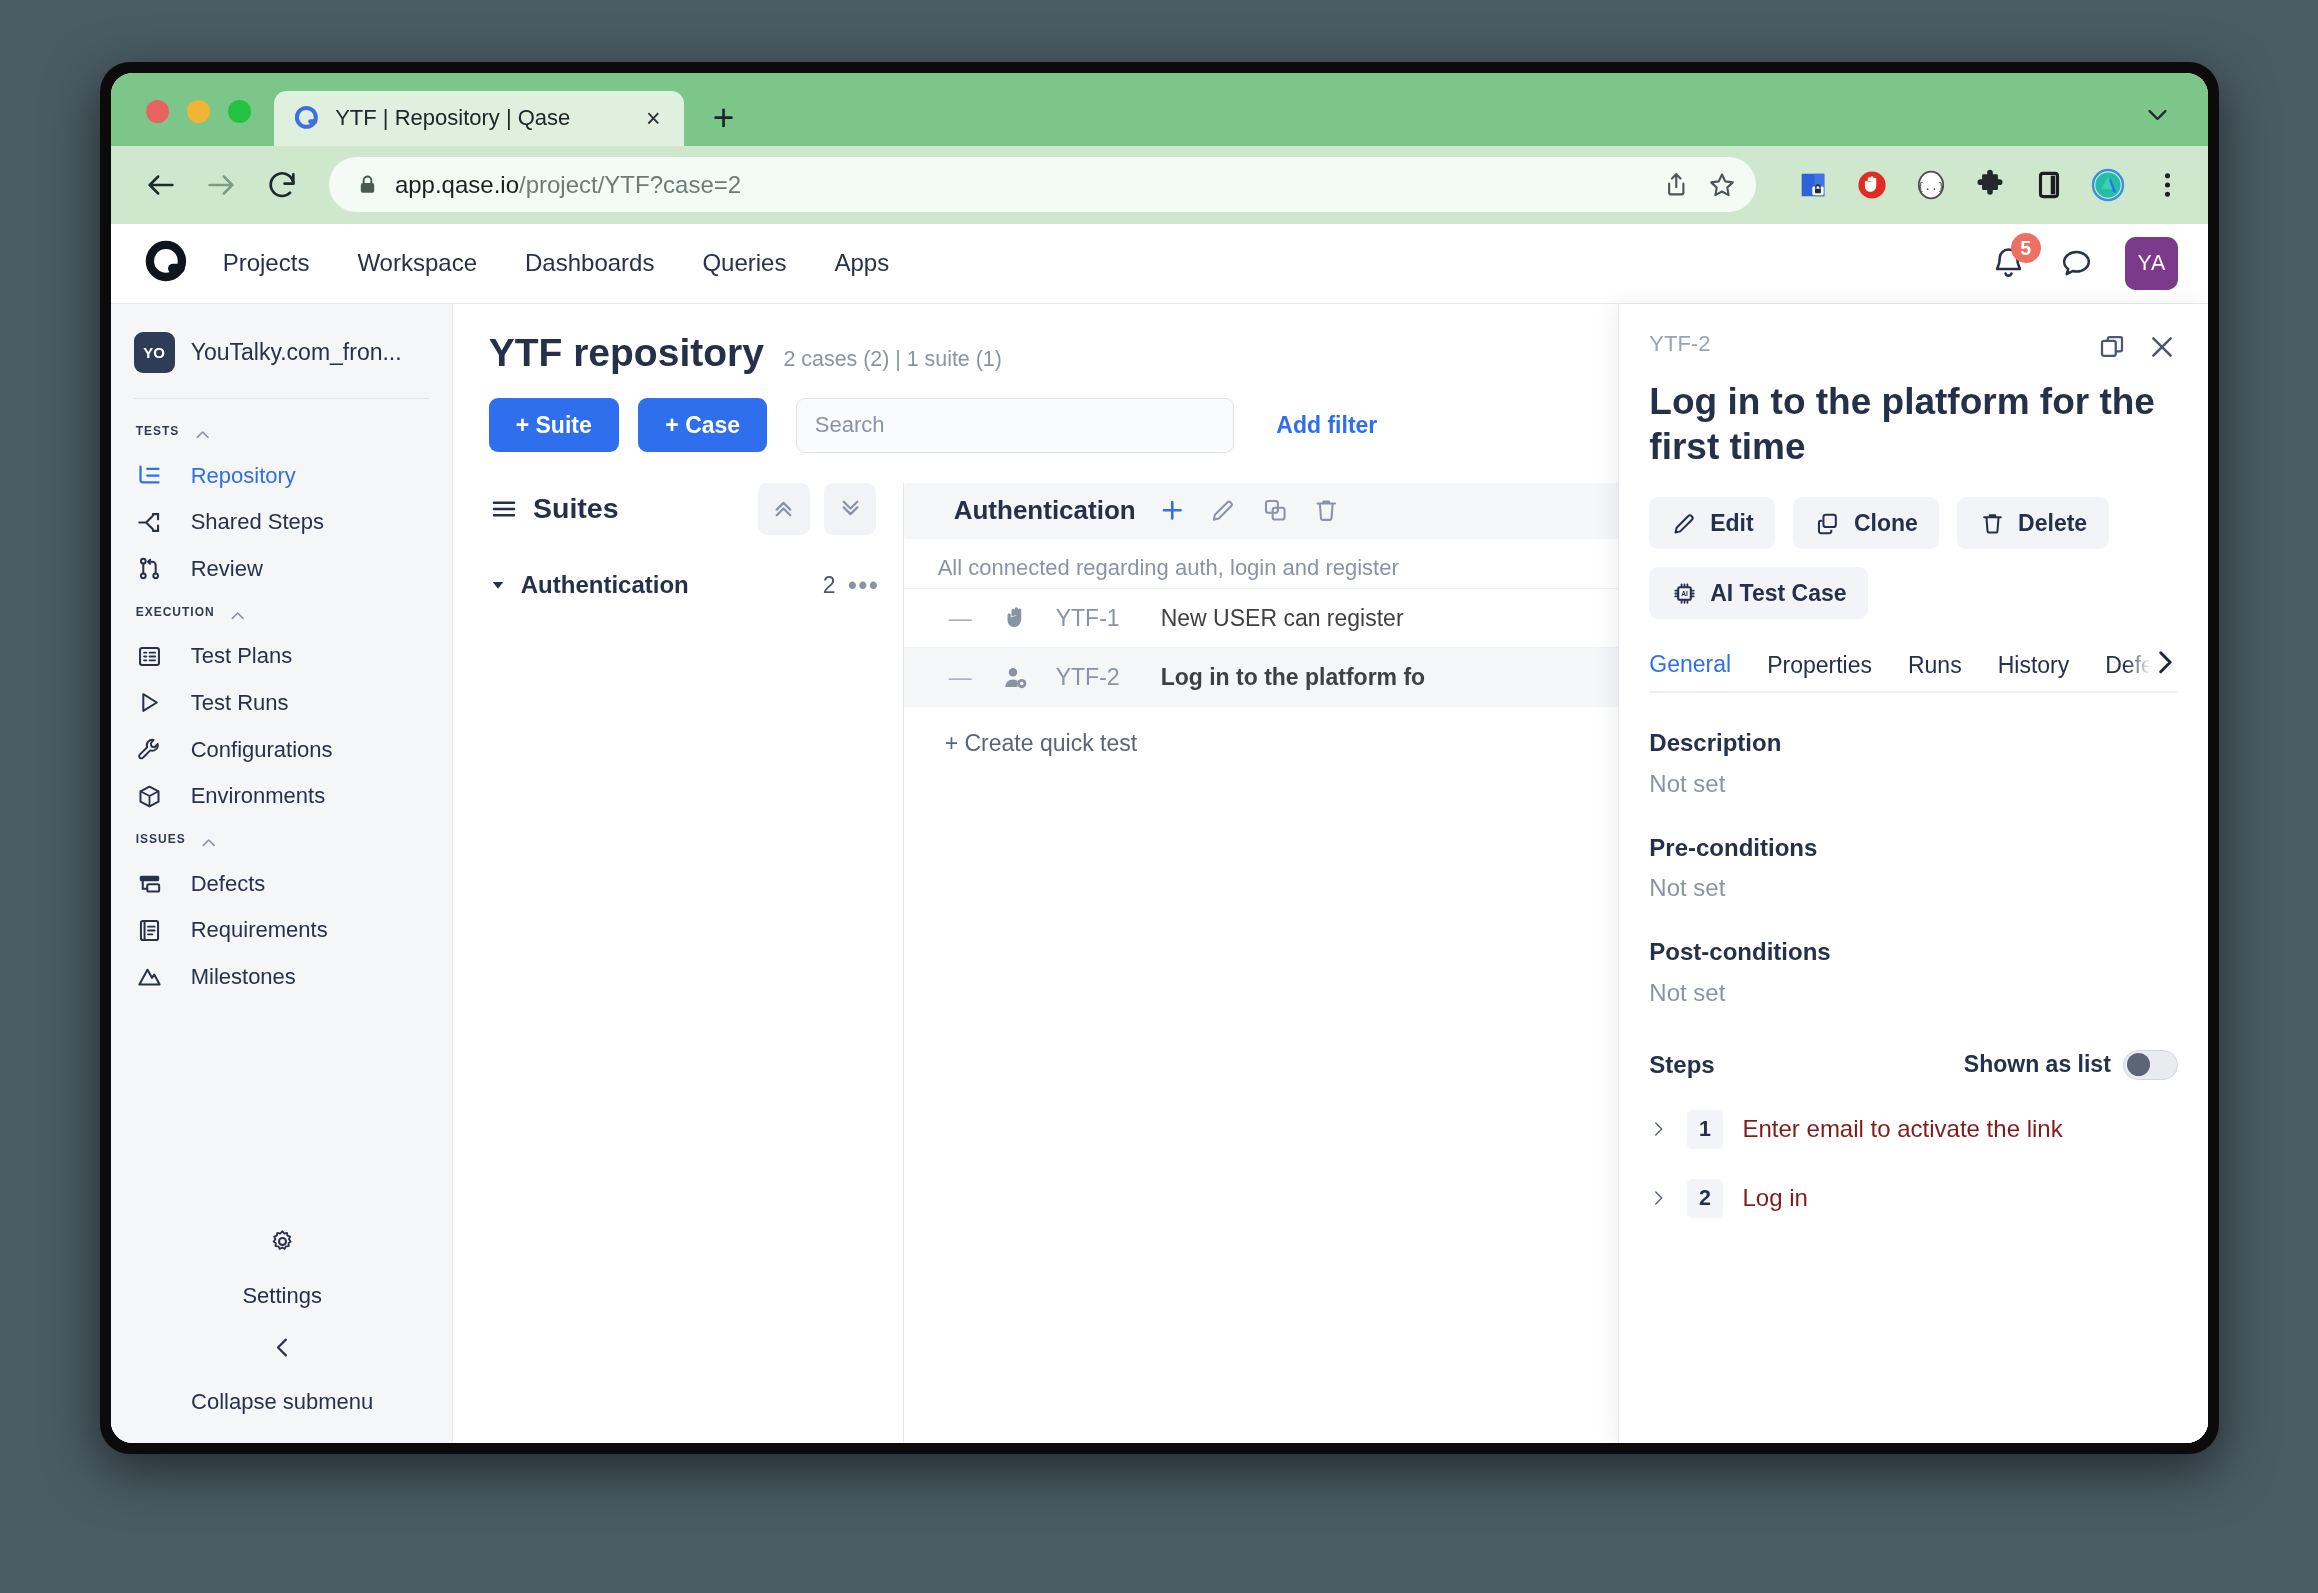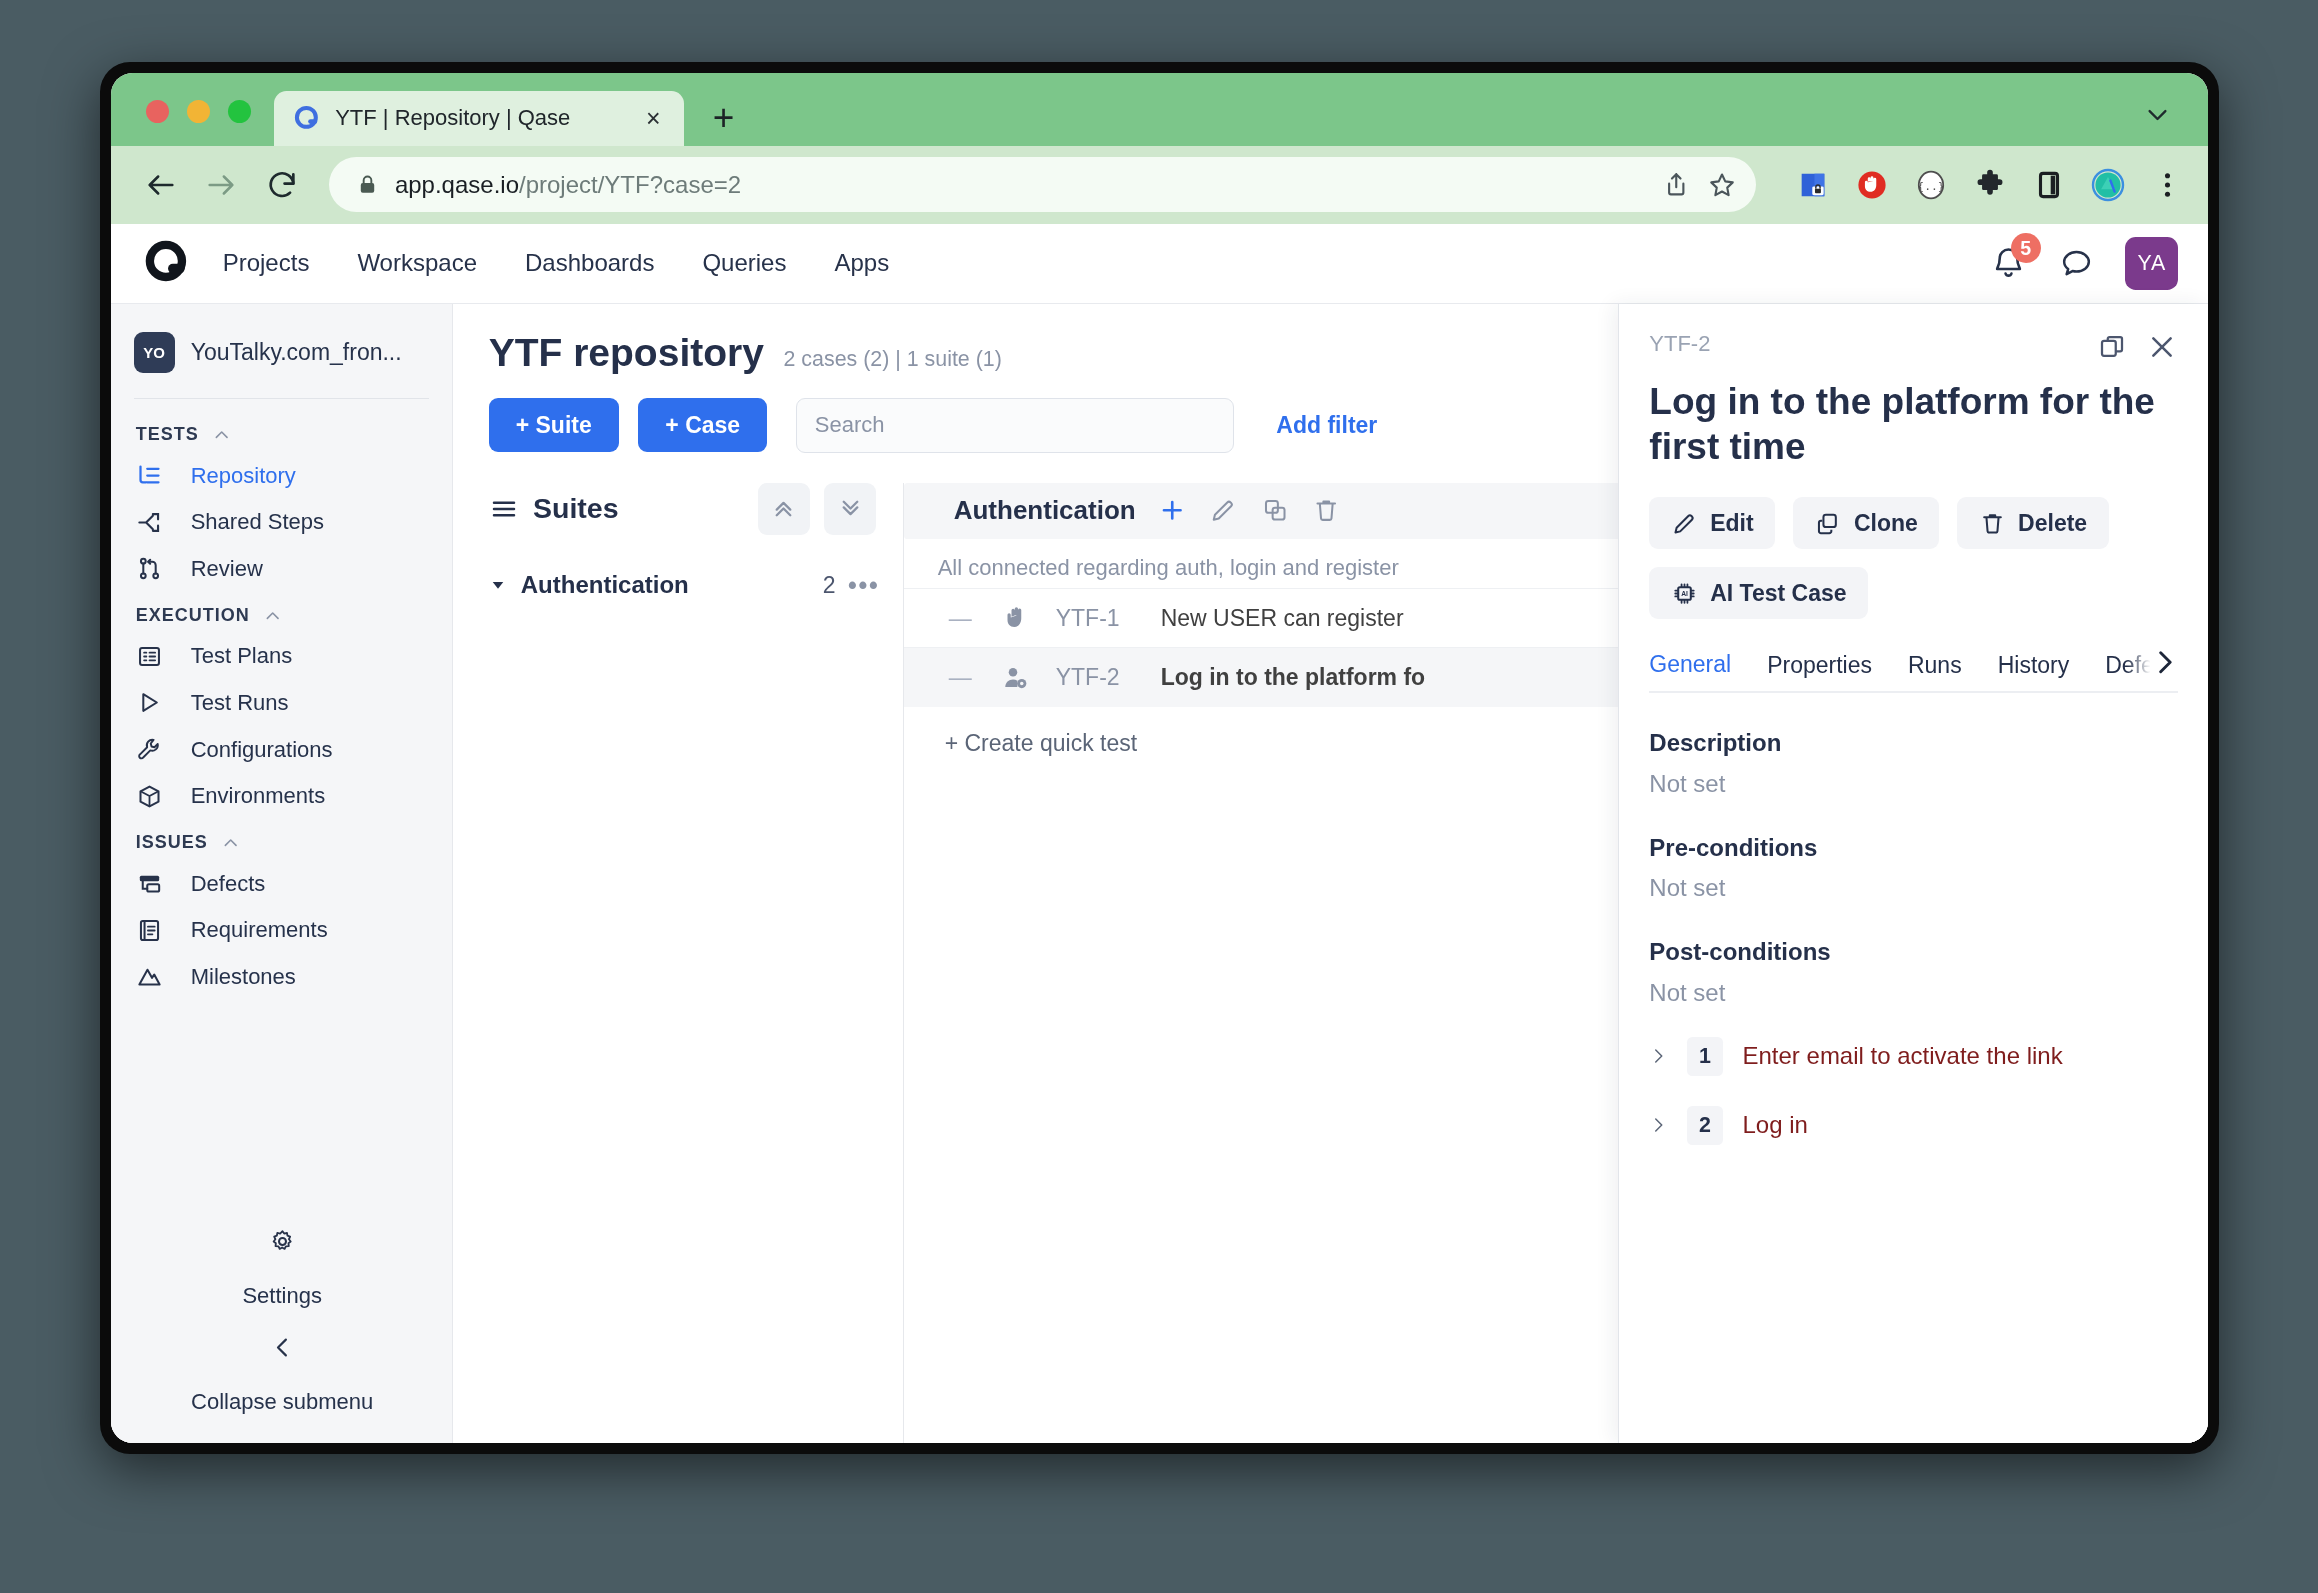--- a/index.html
+++ b/index.html
@@ -162,21 +162,21 @@
     display: flex; align-items: center; justify-content: center; flex: none;
   }
   .project-name {
     font-size: 23px; color: #26324b; font-weight: 500;
     white-space: nowrap; overflow: hidden;
   }
   .sb-divider { height: 0.9px; background: #e1e4e9; margin: 19.6px 23px 12.5px 23px; }
   .sb-group-title {
     display: flex; gap: 12.5px;
     padding: 12.5px 23px 7.1px 25px;
-    font-size: 18px; font-weight: 700; letter-spacing: 1px;
+    font-size: 12px; font-weight: 700; letter-spacing: 1px;
     color: #2e3a52;
   }
   .sb-item {
     display: flex; align-items: center; gap: 28px;
     padding: 9.8px 23px 9.8px 25px;
     font-size: 22px; color: #26324b;
   }
   .sb-item .ico { width: 27px; height: 27px; flex: none; display:flex; align-items:center; justify-content:center;}
   .sb-item.active { color: #2f6fed; }
   .sb-spacer { flex: 1; }
@@ -839,20 +839,28 @@
               </div>
               <div class="field">
                 <div class="field-label">Pre-conditions</div>
                 <div class="field-value">Not set</div>
               </div>
               <div class="field">
                 <div class="field-label">Post-conditions</div>
                 <div class="field-value">Not set</div>
               </div>
 
+              <div class="steps-head">
+                <span class="steps-title">Steps</span>
+                <span class="spacer"></span>
+                <span class="steps-toggle-label">Shown as list</span>
+                <span class="toggle">
+                    <span class="knob"></span>
+                  </span>
+              </div>
 
               <div class="step-row">
                 <span class="step-caret">
                     <svg width="18" height="18" viewBox="0 0 24 24">
                       <path d="M9 4l8 8-8 8" fill="none" stroke="#5b6577" stroke-width="2" stroke-linecap="round" stroke-linejoin="round"></path>
                     </svg>
                   </span>
                 <span class="step-num">1</span>
                 <span class="step-text">Enter email to activate the link</span>
               </div>

